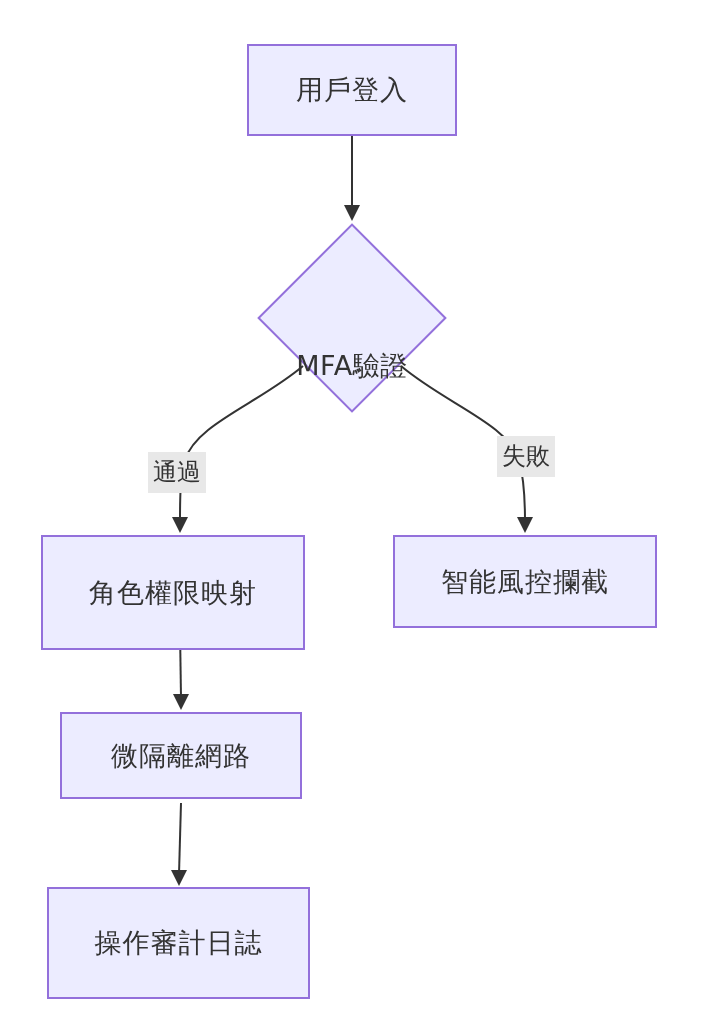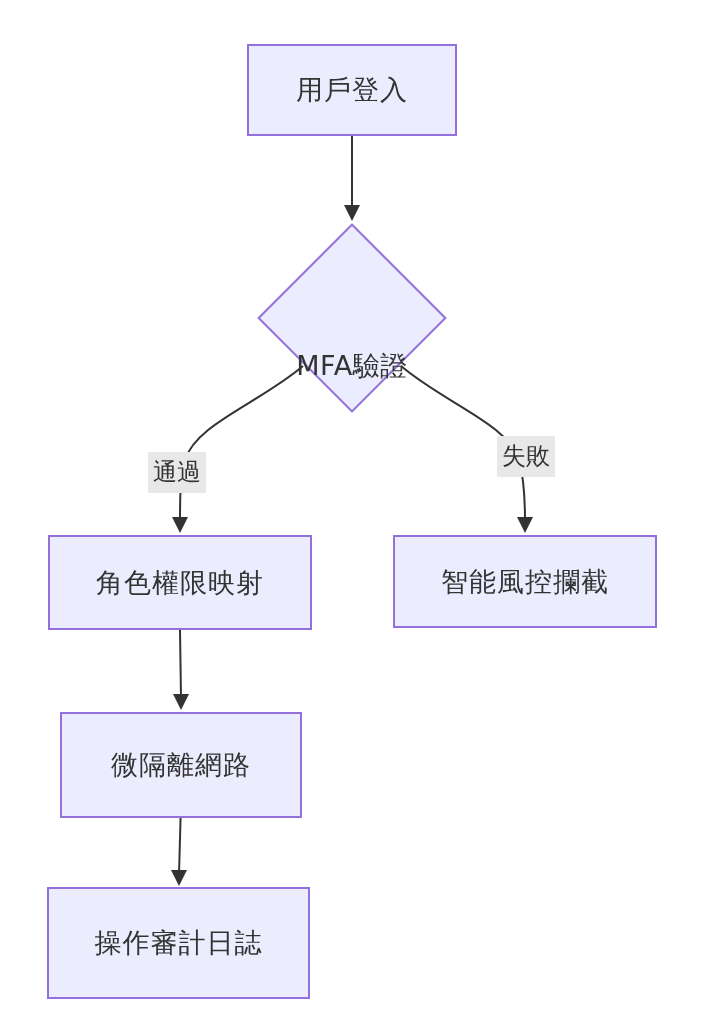--- a/index.html
+++ b/index.html
@@ -107,29 +107,29 @@
 
   <div class="node-rect" style="left:247px; top:44px; width:210px; height:92px;">
     <span>用戶登入</span>
   </div>
 
   <div class="diamond-shape"></div>
   <div class="diamond-label">
     <span>MFA驗證</span>
   </div>
 
-  <div class="node-rect" style="left:48px; top:535px; width:264px; height:95px;">
+  <div class="node-rect" style="left:41px; top:535px; width:264px; height:115px;">
     <span>角色權限映射</span>
   </div>
 
   <div class="node-rect" style="left:393px; top:535px; width:264px; height:93px;">
     <span>智能風控攔截</span>
   </div>
 
-  <div class="node-rect" style="left:60px; top:712px; width:242px; height:106px;align-items:center;">
+  <div class="node-rect" style="left:60px; top:712px; width:242px; height:87px;align-items:center;">
     <span>微隔離網路</span>
   </div>
 
   <div class="node-rect" style="left:47px; top:887px; width:263px; height:112px;">
     <span>操作審計日誌</span>
   </div>
 
 </div>
 
 </body></html>

